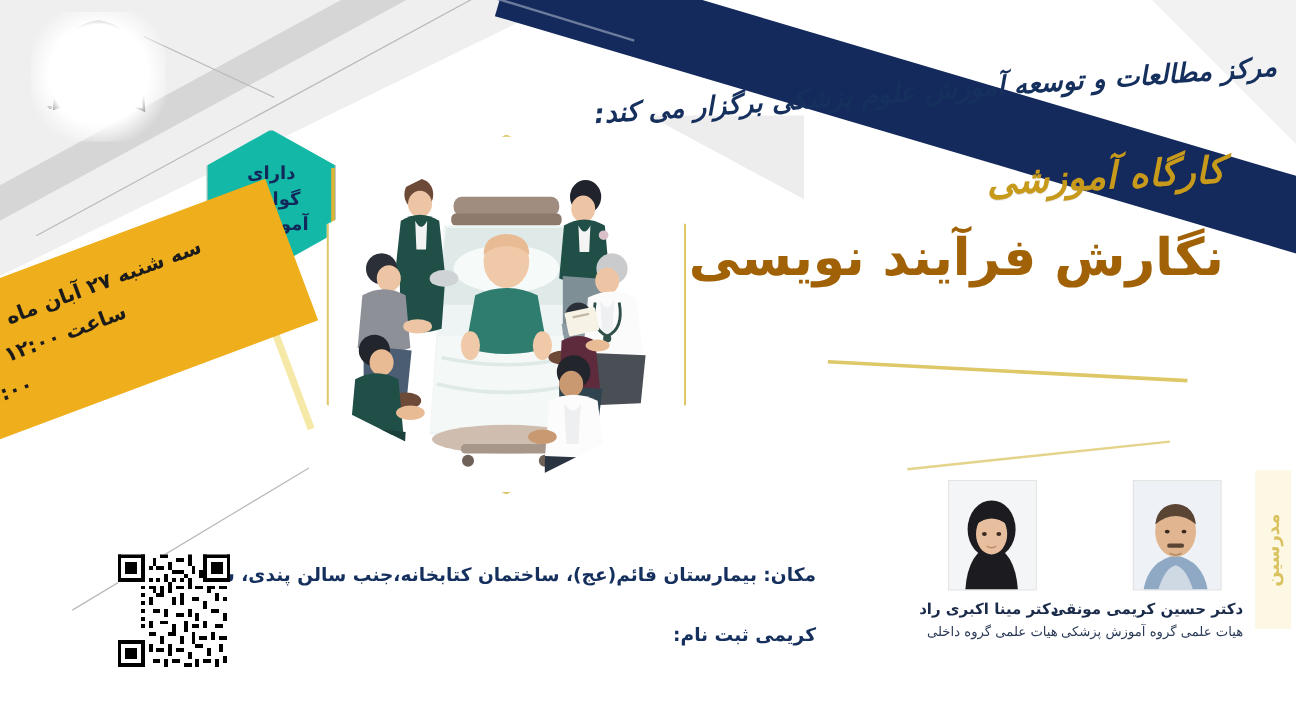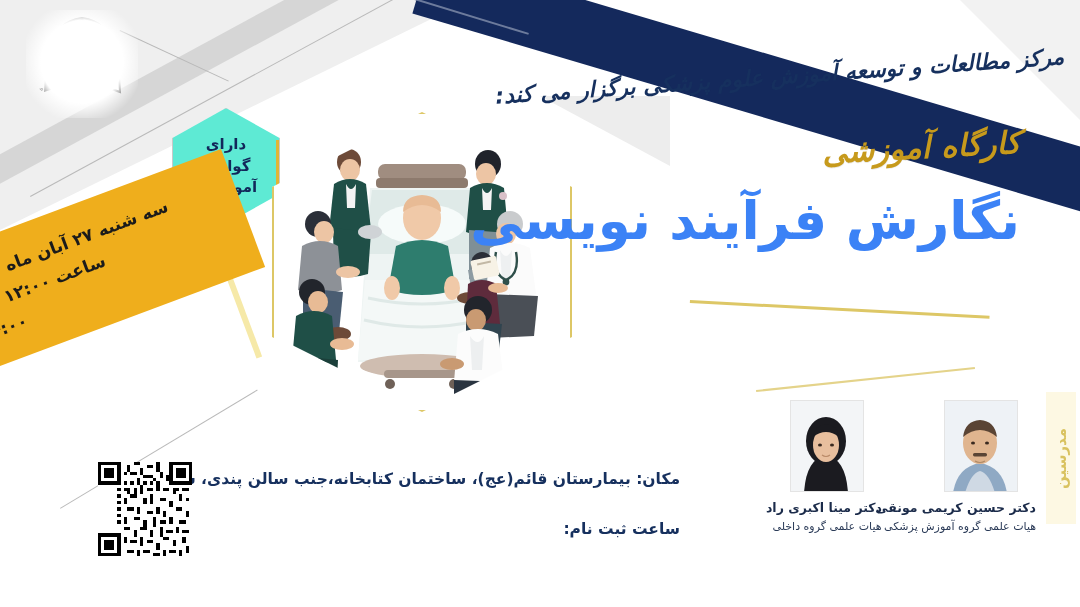--- a/index.html
+++ b/index.html
@@ -74,21 +74,21 @@
   .logo-glow {
     position: absolute; left: 4px; top: 2px;
     width: 112px; height: 108px;
     background: radial-gradient(ellipse at 50% 48%, #ffffff 52%, rgba(255,255,255,0) 78%);
   }
 
   
   .hex-badge {
     position: absolute; left: 172px; top: 108px;
     width: 108px; height: 116px;
-    background: #5eead4;
+    background: #14b8a6;
     border: 1.4px solid #c9c9c9;
     clip-path: polygon(50% 0, 100% 26%, 100% 74%, 50% 100%, 0 74%, 0 26%);
     display: flex; flex-direction: column;
     align-items: center; justify-content: center;
     gap: 5px;
   }
   .hex-badge span {
     font-size: 15px; font-weight: bold;
     color: #12275a; line-height: 1.1;
     letter-spacing: .3px;
@@ -150,22 +150,22 @@
   .workshop-label {
     position: absolute; right: 60px; top: 124px;
     font-size: 31px; font-weight: bold;
     color: #c79a1c; font-style: italic;
     transform: rotate(-3deg);
     transform-origin: right center;
     text-shadow: 0 1px 0 rgba(0,0,0,.08);
   }
   .main-title {
     position: absolute; right: 60px; top: 190px;
-    font-size: 53px; font-weight: bold;
-    color: #3b82f6; letter-spacing: .5px;
+    font-size: 43px; font-weight: bold;
+    color: #a16207; letter-spacing: .5px;
     white-space: nowrap;
     margin-left: 44px;
   }
   .subtitle {
     position: absolute; right: 42px; top: 264px;
     font-size: 24px; font-weight: bold;
     color: #16305e; white-space: nowrap;
   }
   .gold-rule {
     position: absolute; left: 690px; top: 300px;
@@ -450,21 +450,21 @@
         </svg>
       </div>
       <div class="p-name">دکتر مینا اکبری راد</div>
       <div class="p-role">هیات علمی گروه داخلی</div>
     </div>
   </div>
 
   <div class="venue">مکان: بیمارستان قائم(عج)، ساختمان کتابخانه،جنب سالن پندی، سالن شورا</div>
 
   <div class="reg-row">
-    <span class="reg-label">ساعت ثبت نام:</span>
+    <span class="reg-label">کریمی ثبت نام:</span>
   </div>
 
   <div class="qr">
     <svg viewBox="0 0 29 29" width="94" height="94" shape-rendering="crispEdges">
       <rect width="29" height="29" fill="#ffffff"></rect>
       <g fill="#000000">
 
         <rect x="0" y="0" width="7" height="1"></rect>
           <rect x="0" y="6" width="7" height="1"></rect>
         <rect x="0" y="0" width="1" height="7"></rect>

